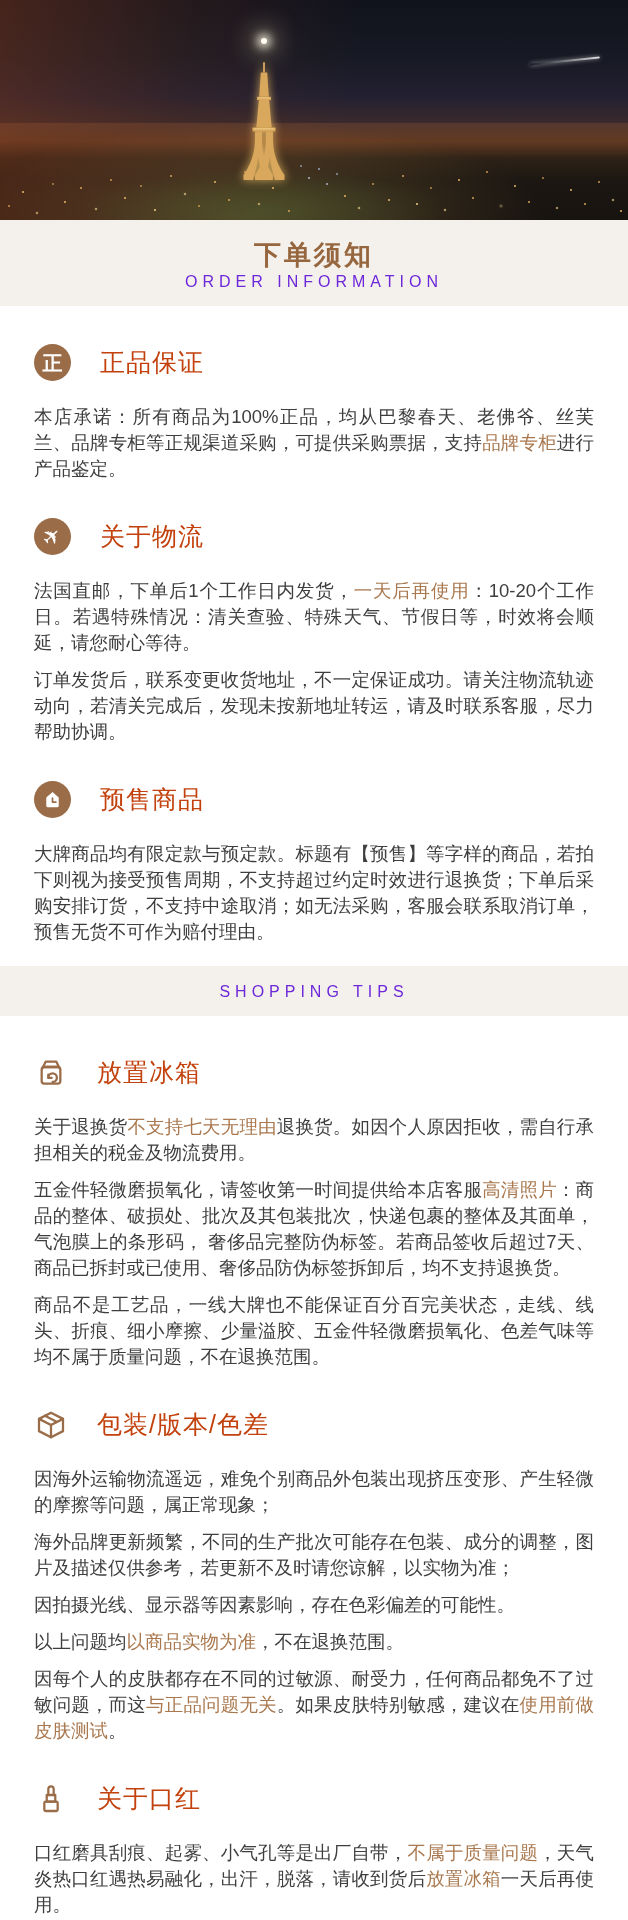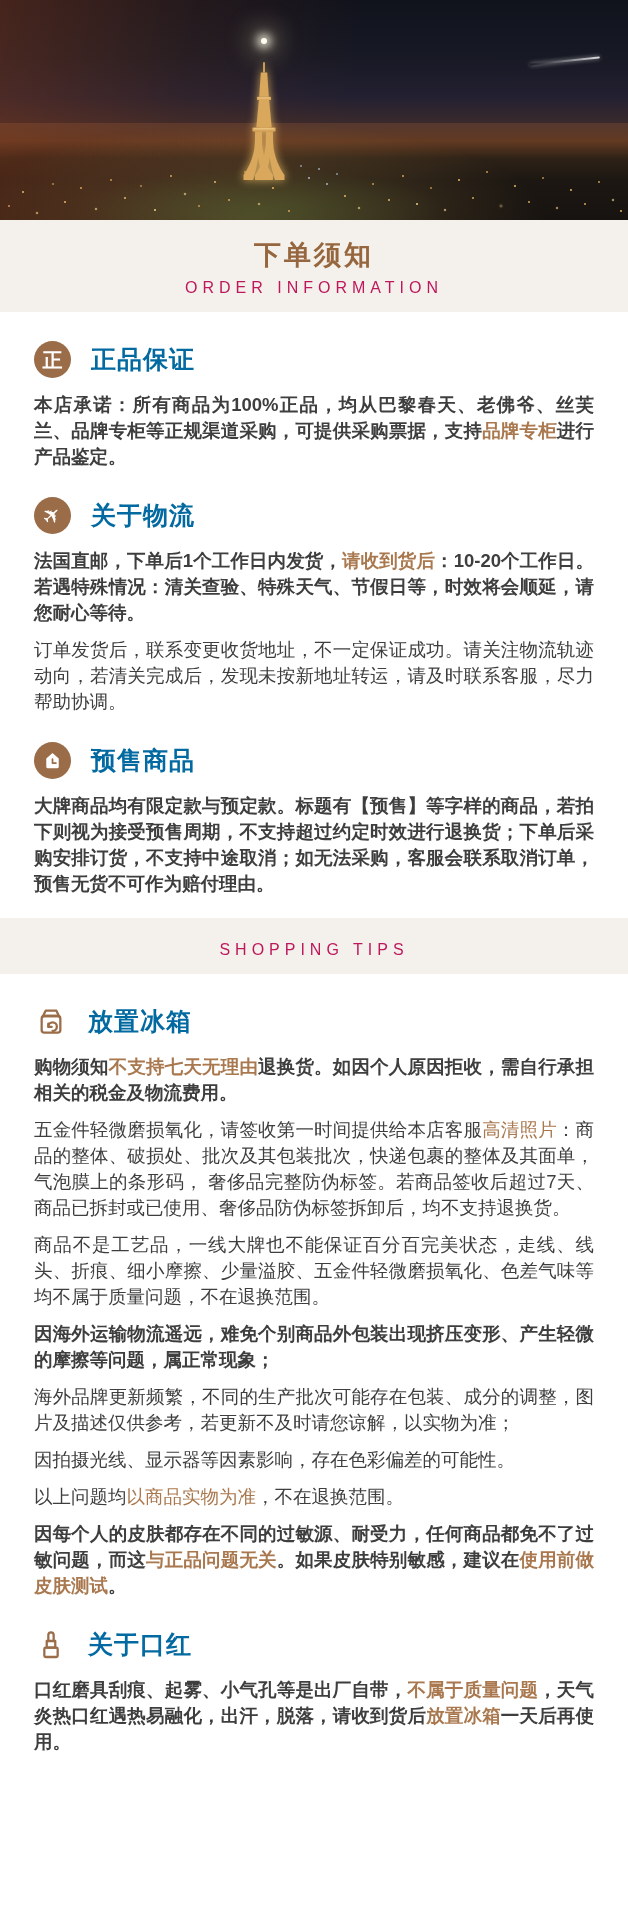--- a/index.html
+++ b/index.html
@@ -54,39 +54,39 @@
   }
   .beacon{
     position:absolute;left:42%;top:38px;width:6px;height:6px;margin-left:-3px;
     border-radius:50%;background:#fffdf4;
     box-shadow:0 0 10px 4px rgba(255,252,230,.85), 0 0 26px 10px rgba(255,240,190,.35);
   }
 
   
   .band{background:#f4f1ec;text-align:center;padding:17px 0 15px;}
   .band-title{font-size:27px;font-weight:bold;color:#96663e;letter-spacing:3px;}
-  .band-sub{font-size:16px;color:#be185d;letter-spacing:5px;margin-top:6px;}
+  .band-sub{font-size:16px;color:#6d28d9;letter-spacing:5px;}
 
   
   .content{padding:2px 34px 10px;}
   .sec{margin-top:8px;}
   .sec-head{display:flex;align-items:center;gap:13px;margin:22px 0 4px;}
   .icon-circle{
     flex:0 0 auto;width:37px;height:37px;border-radius:50%;
     background:#9a6c48;color:#fff;
     display:flex;align-items:center;justify-content:center;
     font-size:20px;font-weight:bold;line-height:1;
   }
   .icon-circle.rot span{display:block;transform:rotate(-42deg);font-size:22px;}
   .icon-circle svg{width:23px;height:23px;}
   .icon-outline{flex:0 0 auto;width:34px;height:34px;display:flex;align-items:center;justify-content:center;}
   .icon-outline svg{width:32px;height:32px;stroke:#9a6c48;fill:none;stroke-width:1.7;stroke-linecap:round;stroke-linejoin:round;}
-  .sec-title{margin:7px;font-size:25px;font-weight:bold;color:#0369a1;letter-spacing:1px;}
+  .sec-title{margin:16px;font-size:25px;font-weight:normal;color:#c2410c;letter-spacing:1px;}
   .sec-body p{margin:11px 0;font-size:18.5px;line-height:26px;text-align:justify;color:#3e3e3e;}
-  .sec-body p:first-child{margin-top:9px;font-weight:bold;}
+  .sec-body p:first-child{margin-top:9px;}
   .hl{color:#a9784e;}
 </style>
 </head>
 <body>
 
 <div class="page">
 
   <div class="hero">
     <div class="haze"></div>
     <div class="contrail"></div>
@@ -129,21 +129,21 @@
     </section>
 
     <section class="sec">
       <div class="sec-head">
         <span class="icon-circle rot">
             <span>✈</span>
           </span>
         <h2 class="sec-title">关于物流</h2>
       </div>
       <div class="sec-body">
-          <p><span>法国直邮，下单后1个工作日内发货，</span><span class="hl">请收到货后</span><span>：10-20个工作日。若遇特殊情况：清关查验、特殊天气、节假日等，时效将会顺延，请您耐心等待。</span></p>
+          <p><span>法国直邮，下单后1个工作日内发货，</span><span class="hl">一天后再使用</span><span>：10-20个工作日。若遇特殊情况：清关查验、特殊天气、节假日等，时效将会顺延，请您耐心等待。</span></p>
           <p><span>订单发货后，联系变更收货地址，不一定保证成功。请关注物流轨迹动向，若清关完成后，发现未按新地址转运，请及时联系客服，尽力帮助协调。</span></p>
         </div>
     </section>
 
     <section class="sec">
       <div class="sec-head">
         <span class="icon-circle">
           <svg viewBox="0 0 24 24">
               <path d="M5.5 10 L12 4.2 L18.5 10 V18.4 A1.8 1.8 0 0 1 16.7 20.2 H7.3 A1.8 1.8 0 0 1 5.5 18.4 Z" fill="#ffffff"></path>
               <path d="M12 10.5 v4.2 h3.6" stroke="#9a6c48" stroke-width="1.8" fill="none" stroke-linecap="round" stroke-linejoin="round"></path>
@@ -170,27 +170,38 @@
           <svg viewBox="0 0 24 24">
               <path d="M8 3.5 h8 l2 4 h-12 z"></path>
               <rect x="5" y="7.5" width="14" height="12.5" rx="2"></rect>
               <path d="M10 15.5 a3.2 3.2 0 1 1 3.2 3.2"></path>
               <path d="M10 13.2 v2.5 h2.5"></path>
             </svg>
         </span>
         <h2 class="sec-title">放置冰箱</h2>
       </div>
       <div class="sec-body">
-          <p><span>购物须知</span><span class="hl">不支持七天无理由</span><span>退换货。如因个人原因拒收，需自行承担相关的税金及物流费用。</span></p>
+          <p><span>关于退换货</span><span class="hl">不支持七天无理由</span><span>退换货。如因个人原因拒收，需自行承担相关的税金及物流费用。</span></p>
           <p><span>五金件轻微磨损氧化，请签收第一时间提供给本店客服</span><span class="hl">高清照片</span><span>：商品的整体、破损处、批次及其包装批次，快递包裹的整体及其面单，气泡膜上的条形码， 奢侈品完整防伪标签。若商品签收后超过7天、商品已拆封或已使用、奢侈品防伪标签拆卸后，均不支持退换货。</span></p>
           <p><span>商品不是工艺品，一线大牌也不能保证百分百完美状态，走线、线头、折痕、细小摩擦、少量溢胶、五金件轻微磨损氧化、色差气味等均不属于质量问题，不在退换范围。</span></p>
         </div>
     </section>
 
     <section class="sec">
+      <div class="sec-head">
+        <span class="icon-outline">
+          <svg viewBox="0 0 24 24">
+              <polygon points="12,2.8 21,7.4 21,16.6 12,21.2 3,16.6 3,7.4"></polygon>
+              <polyline points="3,7.4 12,12 21,7.4"></polyline>
+              <line x1="12" y1="12" x2="12" y2="21.2"></line>
+              <polyline points="7.5,5.1 16.5,9.7"></polyline>
+            </svg>
+        </span>
+        <h2 class="sec-title">包装/版本/色差</h2>
+      </div>
       <div class="sec-body">
           <p><span>因海外运输物流遥远，难免个别商品外包装出现挤压变形、产生轻微的摩擦等问题，属正常现象；</span></p>
           <p><span>海外品牌更新频繁，不同的生产批次可能存在包装、成分的调整，图片及描述仅供参考，若更新不及时请您谅解，以实物为准；</span></p>
           <p><span>因拍摄光线、显示器等因素影响，存在色彩偏差的可能性。</span></p>
           <p><span>以上问题均</span><span class="hl">以商品实物为准</span><span>，不在退换范围。</span></p>
         </div>
     </section>
 
     <section class="sec">
       <div class="sec-body">

